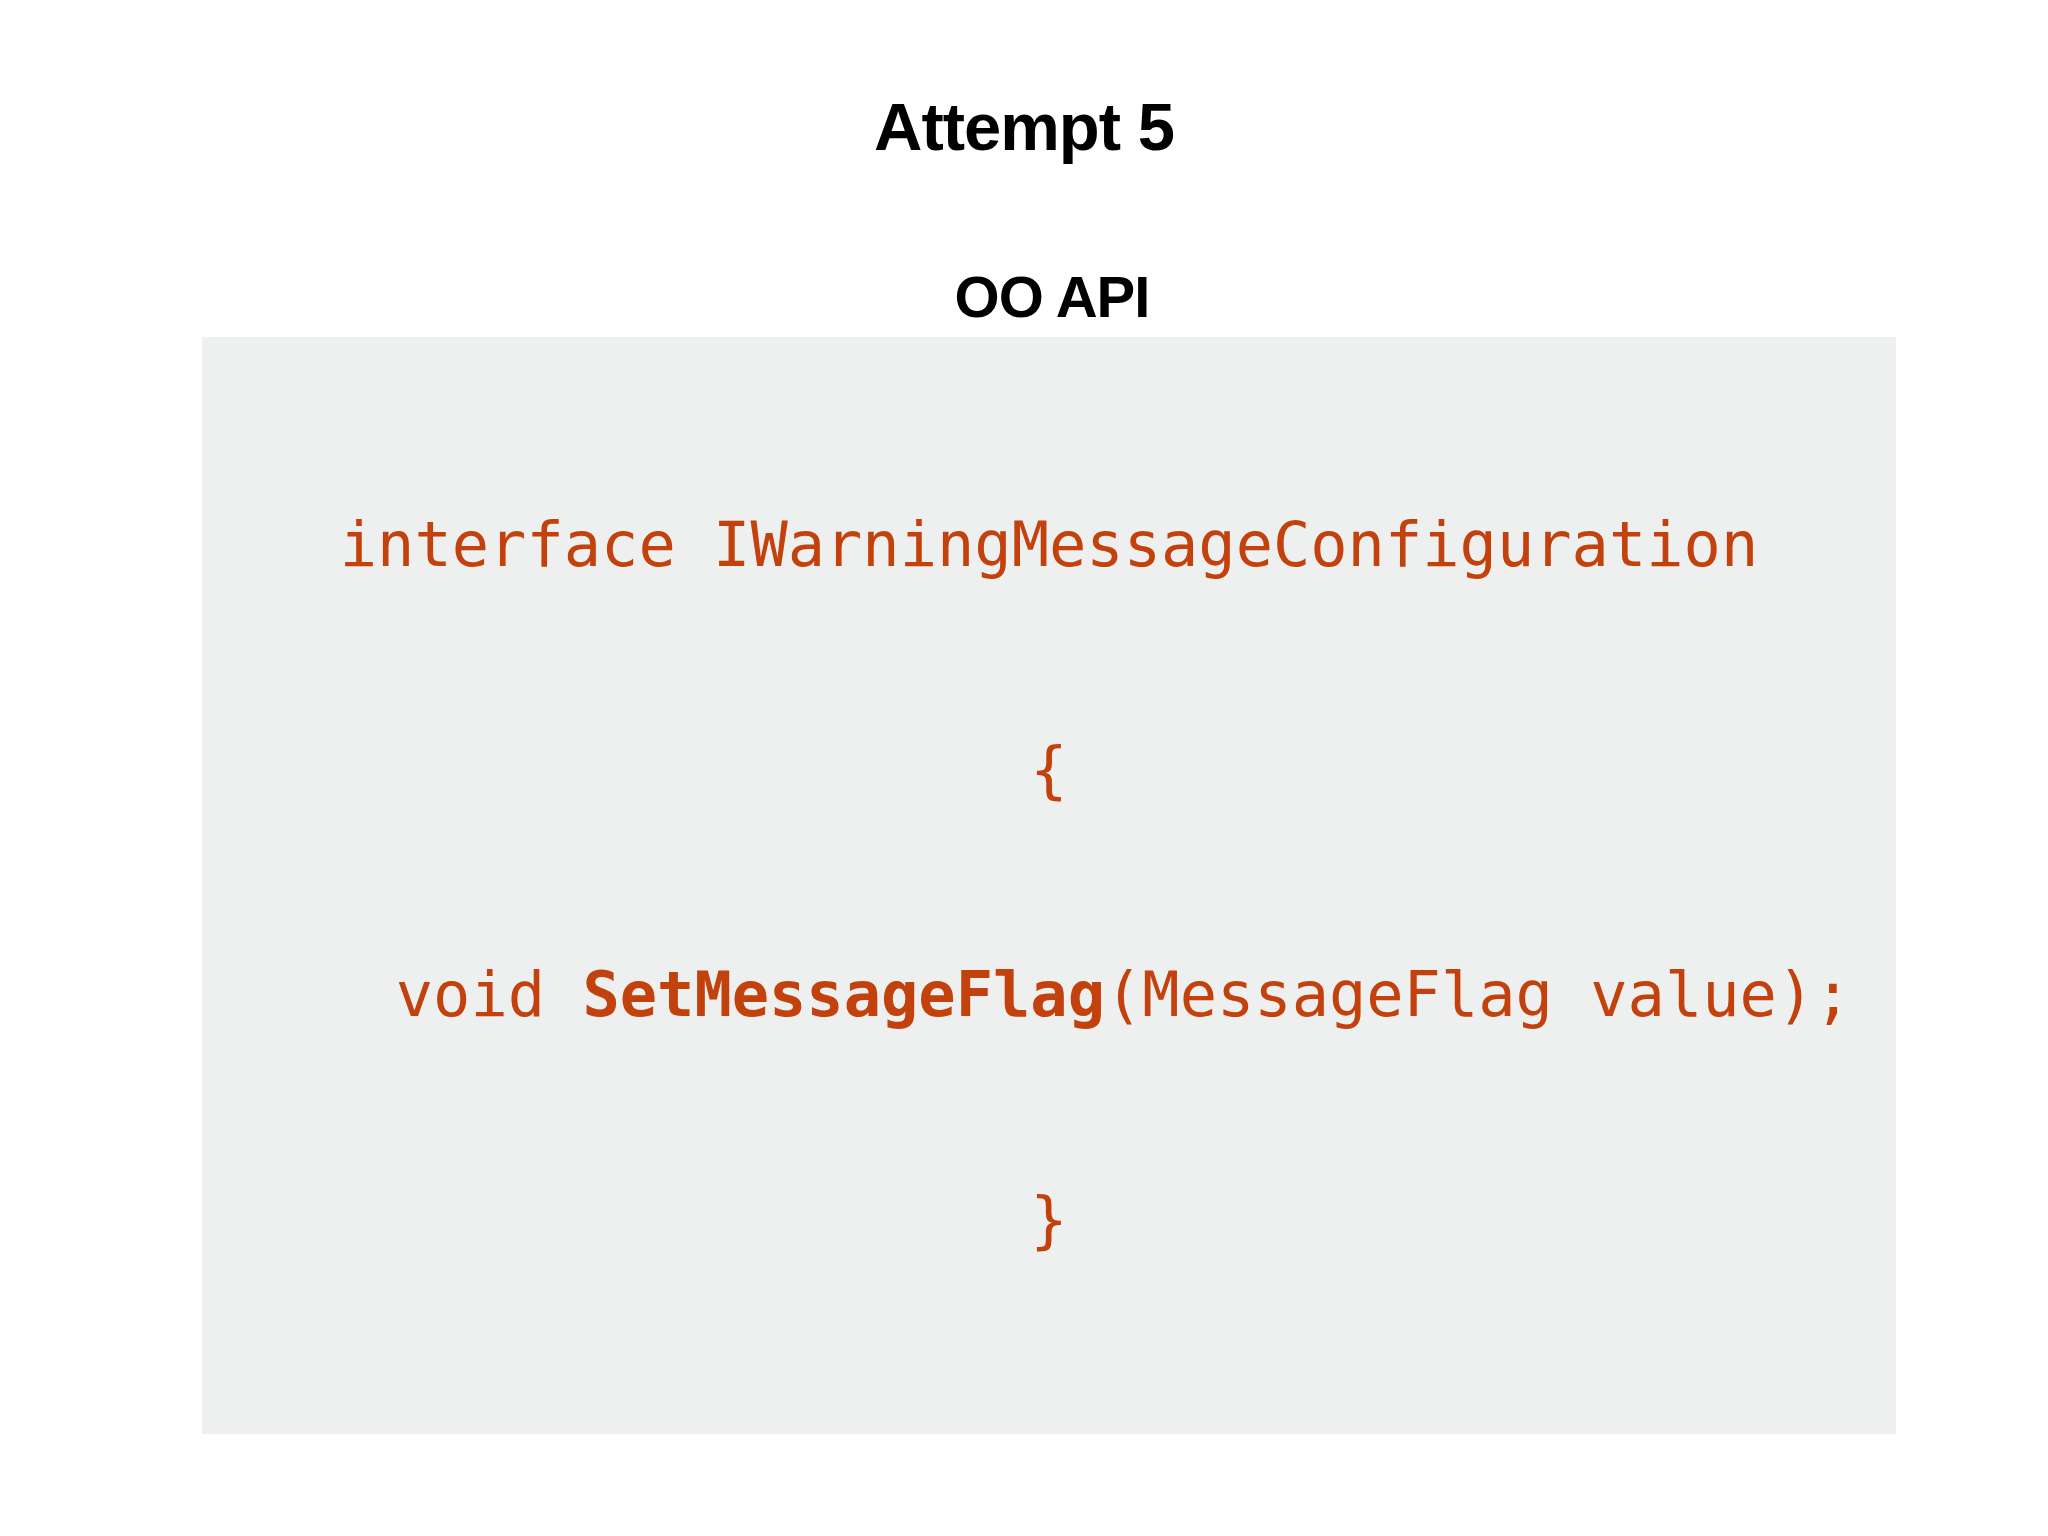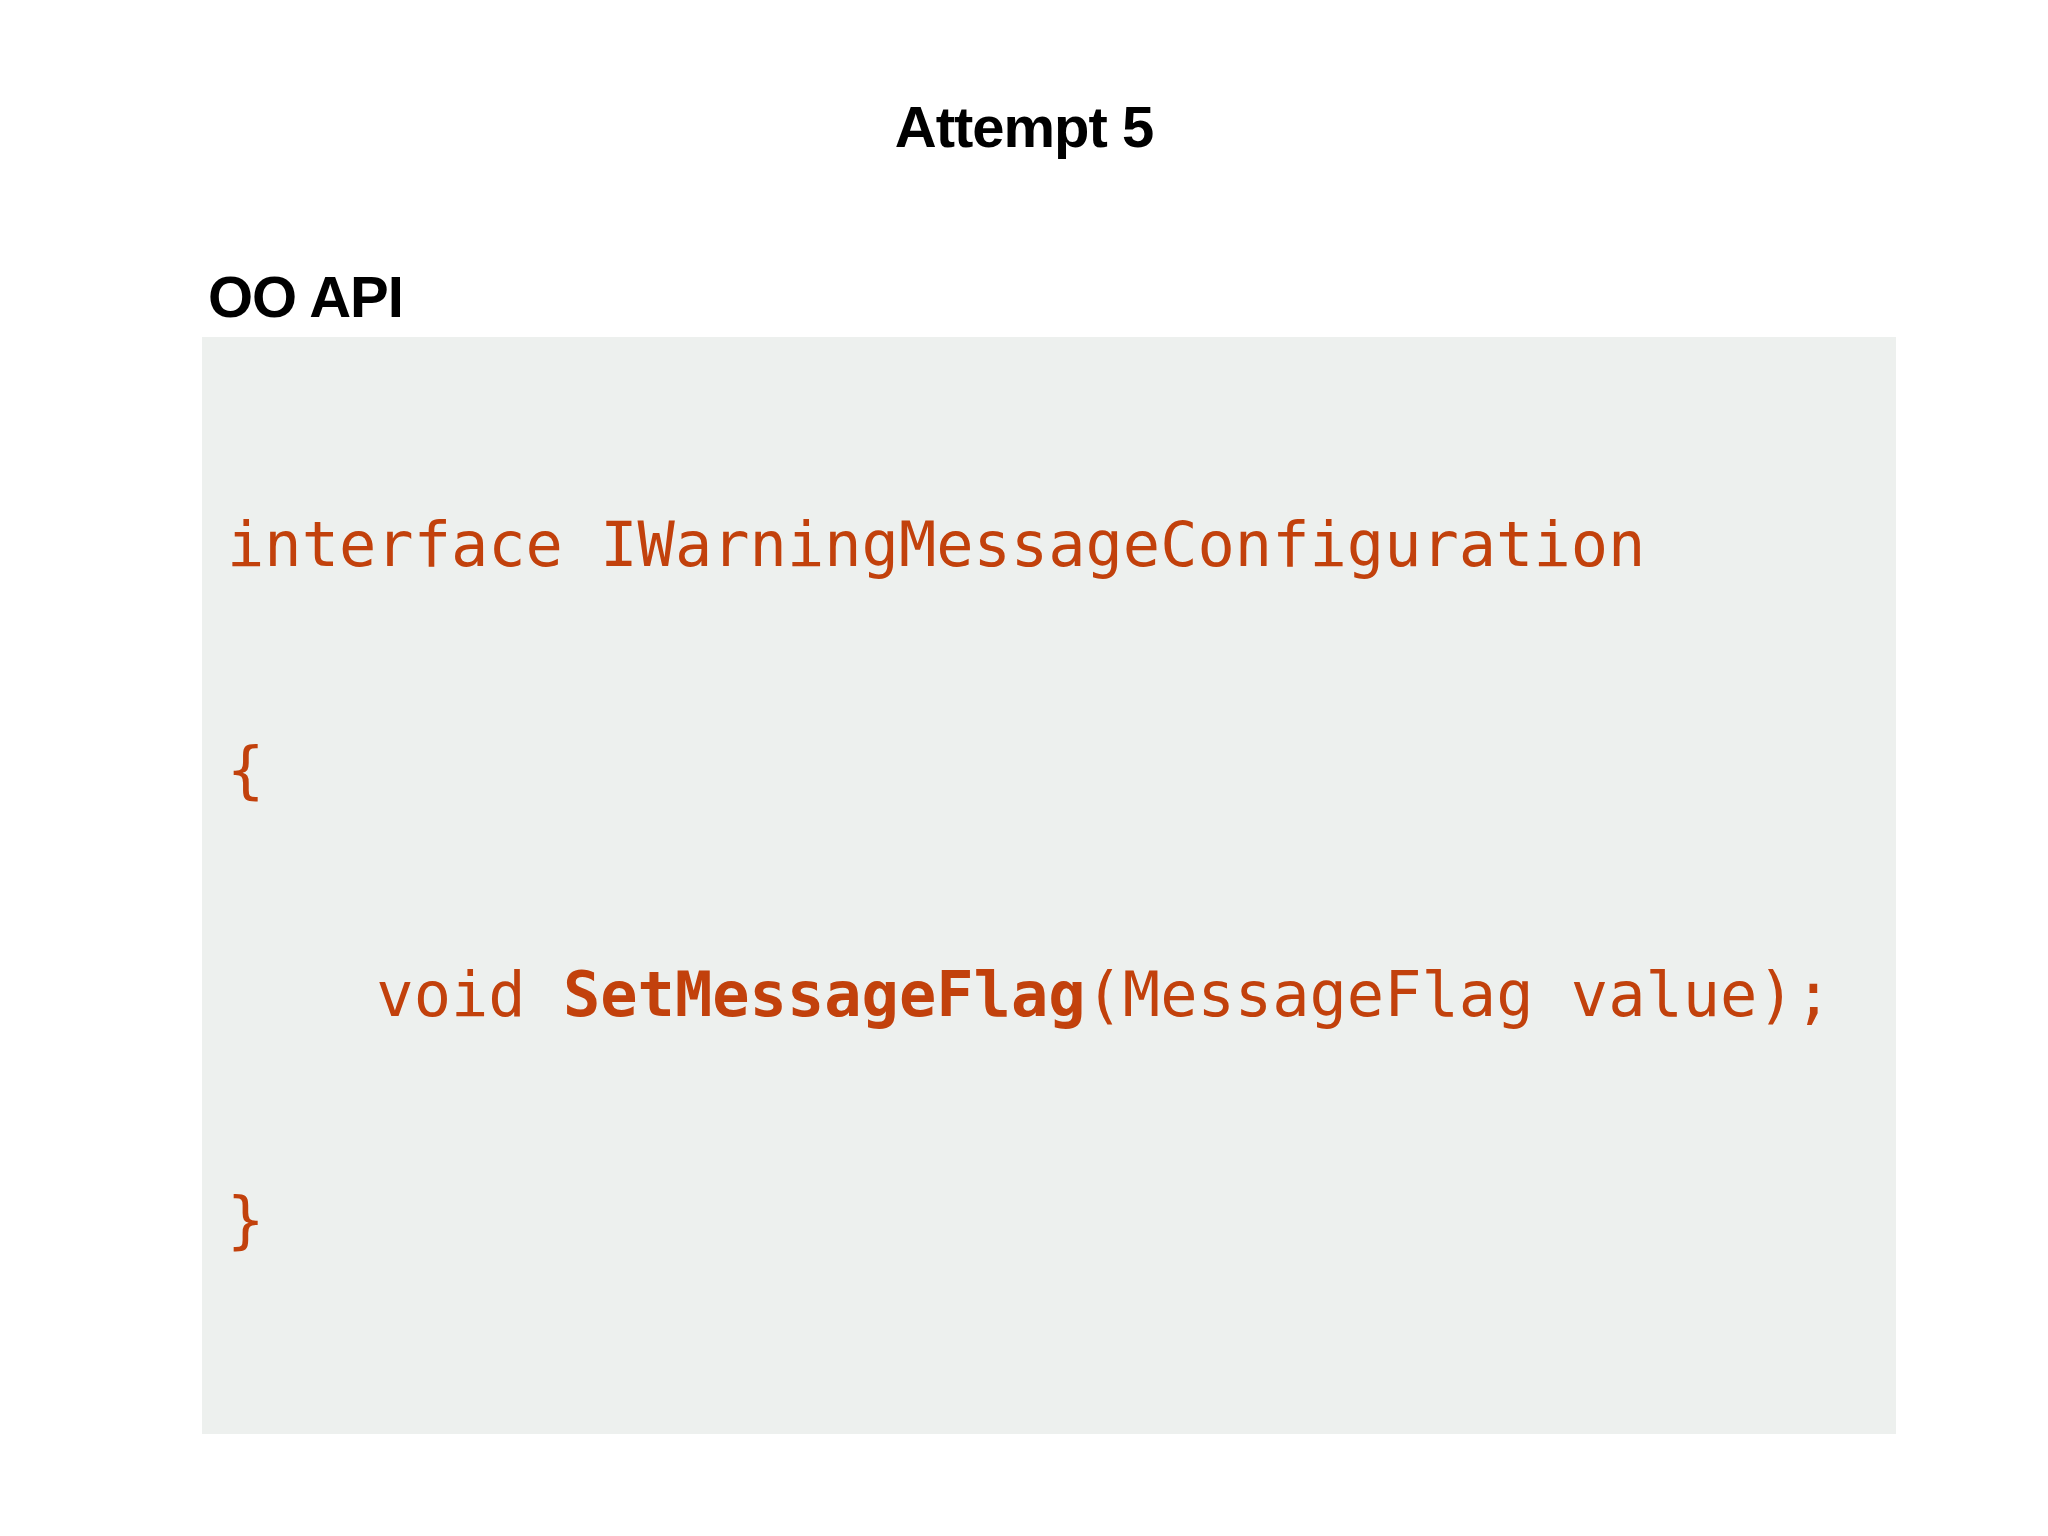--- a/index.html
+++ b/index.html
@@ -18,30 +18,31 @@
     position: relative;
     width: 2048px;
     height: 1536px;
     background: #ffffff;
   }
   .slide-title {
     margin: 0;
     padding-top: 80px;
     text-align: center;
     font-weight: bold;
-    font-size: 58px;
+    font-size: 67px;
     line-height: 93px;
     letter-spacing: -1px;
   }
   .title-line {
     display: block;
   }
   .content {
     margin-left: 202px;
     width: 1694px;
+    text-align: center;
   }
   .section-heading {
     margin: 0;
     padding-left: 6px;
     font-weight: bold;
     font-size: 58px;
     line-height: 72px;
     letter-spacing: -1px;
   }
   .heading-oo {

